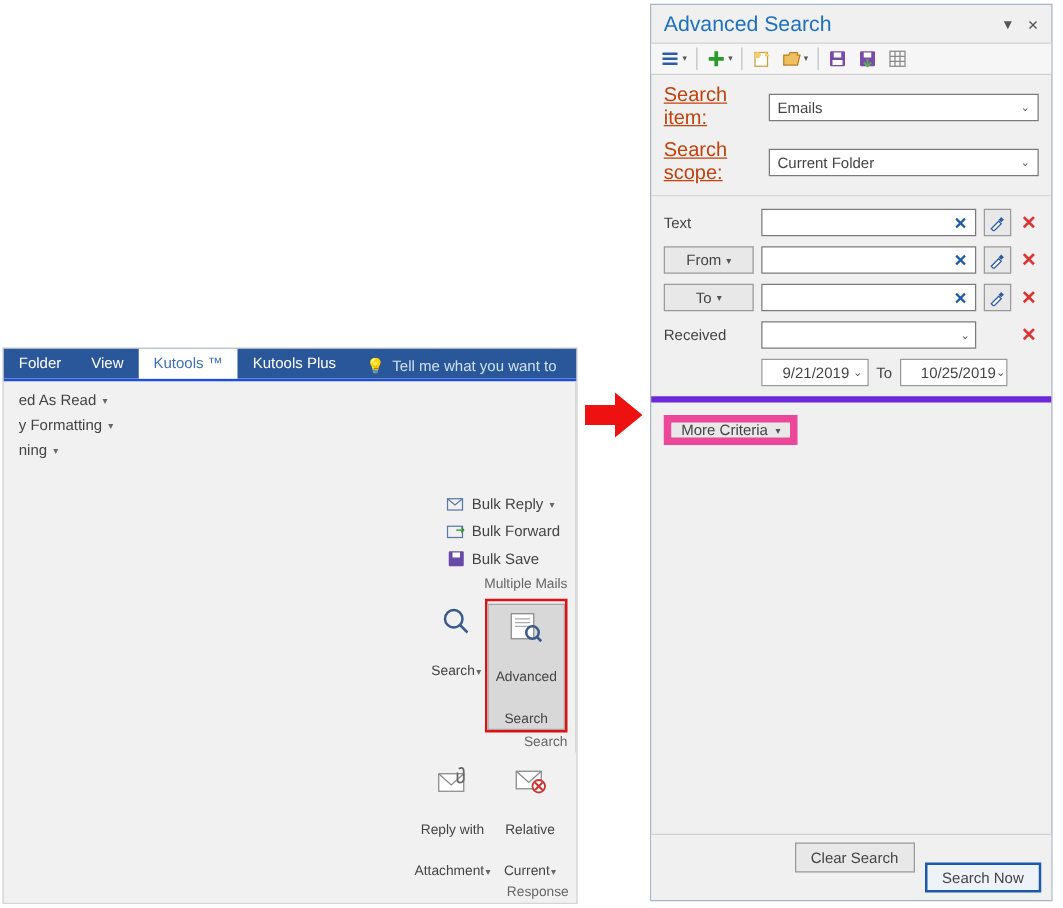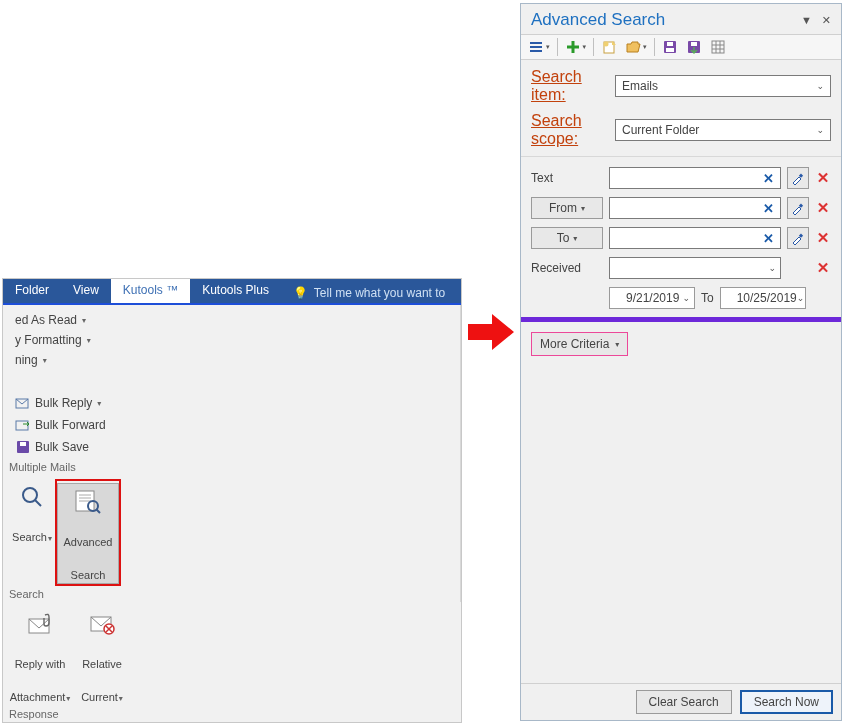--- a/index.html
+++ b/index.html
@@ -6,21 +6,21 @@
   body { margin: 0; width: 850px; height: 726px; background: #fff; position: relative; font-size: 12px; color: #444; }
 
   
   .ribbon-wrap { position: absolute; left: 2px; top: 278px; width: 460px; border: 1px solid #c8c8c8; }
   .tabs { display: flex; height: 24px; background: #2a579a; color: #fff; font-size: 12px; }
   .tab { padding: 4px 12px 0; height: 24px; cursor: pointer; }
   .tab.active { background: #fff; color: #3e70b4; }
   .tab.tellme { display: flex; align-items: center; gap: 6px; color: #cfe0f3; }
   .tab.tellme .bulb { font-size: 12px; }
   .ribbon-body { display: flex; background: #f1f1f1; border-top: 2px solid #1d4ed8; flex-direction: column; }
-  .group { border-right: 1px solid #d8d8d8; padding: 4px 6px 2px; display: flex; flex-direction: column; align-items: flex-start; }
+  .group { border-right: 1px solid #d8d8d8; padding: 4px 6px 2px; display: flex; flex-direction: column; align-items: flex-end; }
   .group-inner { flex: 1; display: flex; }
   .group-label { font-size: 11px; color: #666; padding: 2px 0 0; }
   .stack { display: flex; flex-direction: column; gap: 2px; padding: 2px 2px; }
   .small-btn { display: flex; align-items: center; gap: 4px; padding: 2px 4px; white-space: nowrap; cursor: pointer; }
   .drop { font-size: 8px; color: #666; margin-left: 1px; }
   .big-btn { display: flex; flex-direction: column; align-items: center; justify-content: flex-start; width: 62px; padding: 4px 2px 2px; text-align: center; cursor: pointer; font-size: 11px; line-height: 1.15; gap: 20px; }
   .big-btn .icon-slot { width: 32px; height: 28px; display: flex; align-items: center; justify-content: center; }
   .highlight-box { border: 2px solid #d11; padding: 2px 0 0; }
   .highlight-box .big-btn { background: #d8d8d8; border: 1px solid #a8a8a8; }
 
@@ -51,27 +51,27 @@
   .crit-input { flex: 1; height: 22px; border: 1px solid #7a7a7a; background: #fff; display: flex; align-items: center; justify-content: space-between; padding: 0 4px 0 6px; }
   .crit-input .clear-x { color: #1a5aa8; font-weight: bold; cursor: pointer; padding: 0 2px; font-size: 13px; }
   .crit-input .chev { font-size: 9px; color: #555; margin-left: 4px; }
   .pick-btn { width: 22px; height: 22px; border: 1px solid #9a9a9a; background: #e8e8e8; display: flex; align-items: center; justify-content: center; cursor: pointer; }
   .del-x { color: #d33; font-weight: bold; font-size: 15px; cursor: pointer; width: 16px; text-align: center; }
   .date-row { display: flex; align-items: center; gap: 6px; padding-left: 78px; }
   .date-combo { width: 86px; height: 22px; border: 1px solid #9a9a9a; background: #fff; display: flex; align-items: center; justify-content: space-between; padding: 0 4px 0 16px; font-size: 12px; cursor: pointer; }
   .date-combo .chev { font-size: 9px; color: #555; }
 
   .more-row { padding: 10px; }
-  .more-btn { height: 24px; border: 1px solid #ec4899; background: #e8e8e8; display: inline-flex; align-items: center; gap: 6px; padding: 0 8px; cursor: pointer; font-size: 12px; }
+  .more-btn { height: 24px; border: 6px solid #ec4899; background: #e8e8e8; display: inline-flex; align-items: center; gap: 6px; padding: 0 8px; cursor: pointer; font-size: 12px; }
   .more-btn .chev { font-size: 8px; color: #555; }
 
   .panel-spacer { flex: 1; }
   .panel-footer { border-top: 1px solid #d0d0d0; padding: 6px 8px; display: flex; justify-content: flex-end; gap: 8px; background: #f0f0f0; }
   .foot-btn { height: 24px; border: 1px solid #9a9a9a; background: #e8e8e8; padding: 0 12px; display: flex; align-items: center; cursor: pointer; font-size: 12px; }
-  .foot-btn.primary { border: 2px solid #1a5aa8; background: #eef3fa; }
+  .foot-btn.primary { border: 2px solid #1a5aa8; background: #eef3fa; margin-top: 16px; }
 
   svg { display: block; }
 </style>
 </head>
 <body>
 
 <div class="ribbon-wrap">
   <div class="tabs">
     <div class="tab">Folder</div>
     <div class="tab">View</div>

